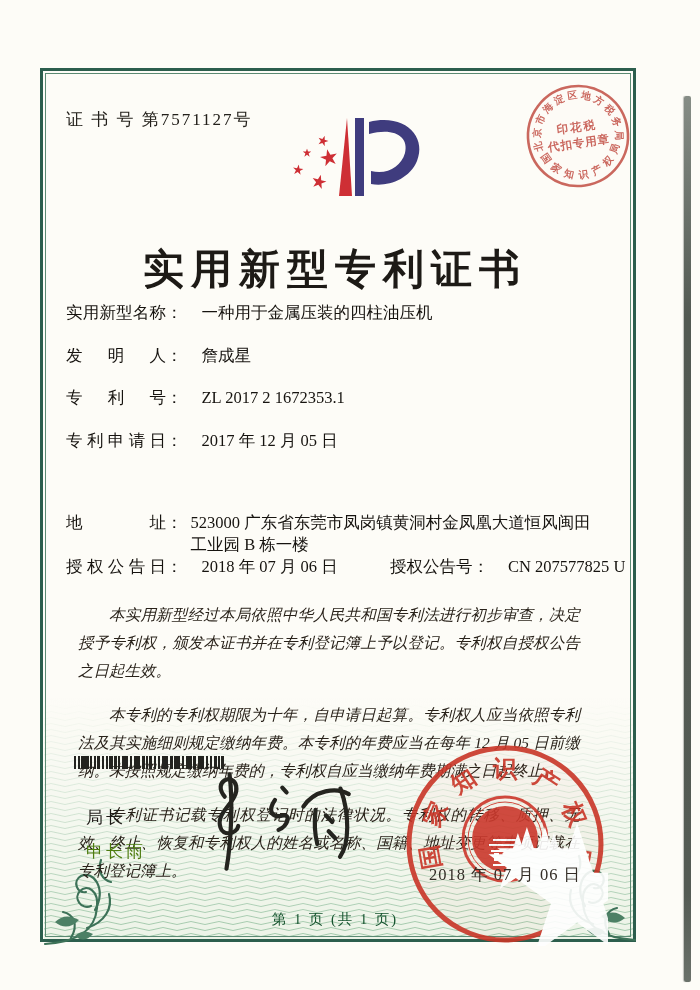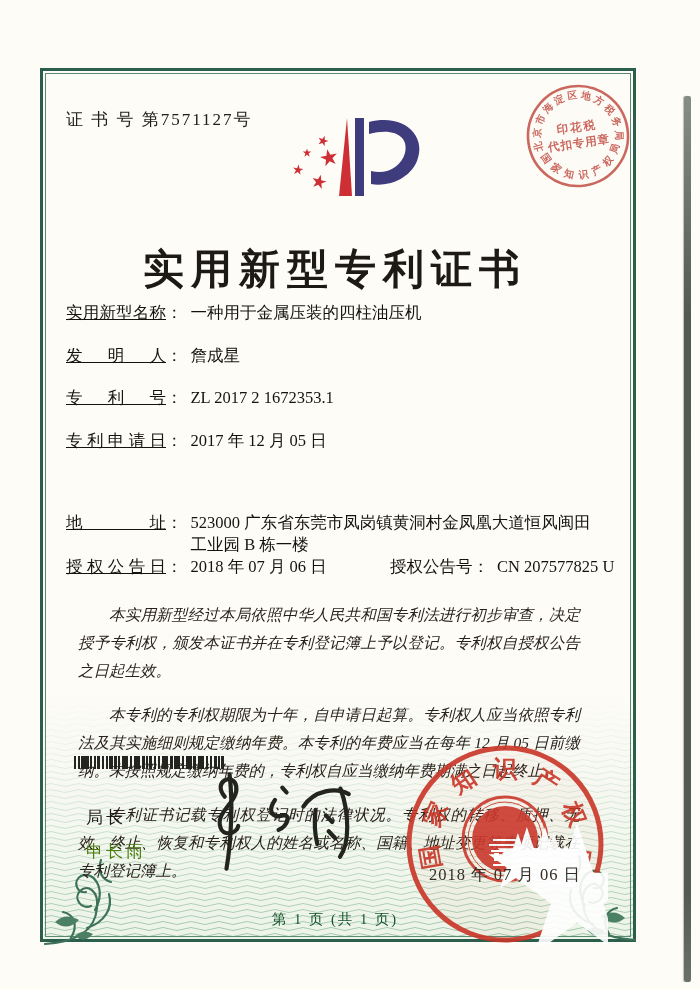--- a/index.html
+++ b/index.html
@@ -13,23 +13,23 @@
   .frame{position:absolute;left:40px;top:68px;width:590px;height:868px;
          border:3px solid #2c5e4d;}
   .frame::before{content:"";position:absolute;inset:2px;border:1px solid #5b8a73;}
   
   .cert-no{position:absolute;left:66px;top:108px;font-size:17px;letter-spacing:2px;color:#23201b;}
   .logo{position:absolute;left:283px;top:97px;width:152px;height:108px;}
   .title{position:absolute;left:40px;top:206px;width:590px;text-align:center;
          font-size:41px;font-weight:700;letter-spacing:7px;color:#1d1a16;margin-top:36px;}
   
   .row{position:absolute;left:66px;font-size:16.5px;white-space:nowrap;color:#16130f;}
-  .flabel{display:inline-block;width:100px;text-align:justify;text-align-last:justify;text-decoration:underline;}
+  .flabel{display:inline-block;width:100px;text-align:justify;text-align-last:justify;}
   .fcolon{display:inline-block;}
-  .fvalue{display:inline-block;margin-left:8px;}
+  .fvalue{display:inline-block;margin-left:19px;}
   .addr-lines{display:inline-block;vertical-align:top;margin-left:8px;white-space:normal;line-height:22px;}
   .grant-no{position:absolute;left:390px;font-size:16.5px;white-space:nowrap;}
   
   .paras{position:absolute;left:62px;top:585px;width:534px;}
   .paras p{margin:16px;text-indent:2em;font-size:15.5px;line-height:28px;text-align:justify;
            color:#29221a;font-style:italic;}
   
   .waves{position:absolute;left:44px;top:698px;width:590px;height:241px;}
   .flourish{position:absolute;width:88px;height:96px;}
   .flourish.right{left:549px;top:846px;}

